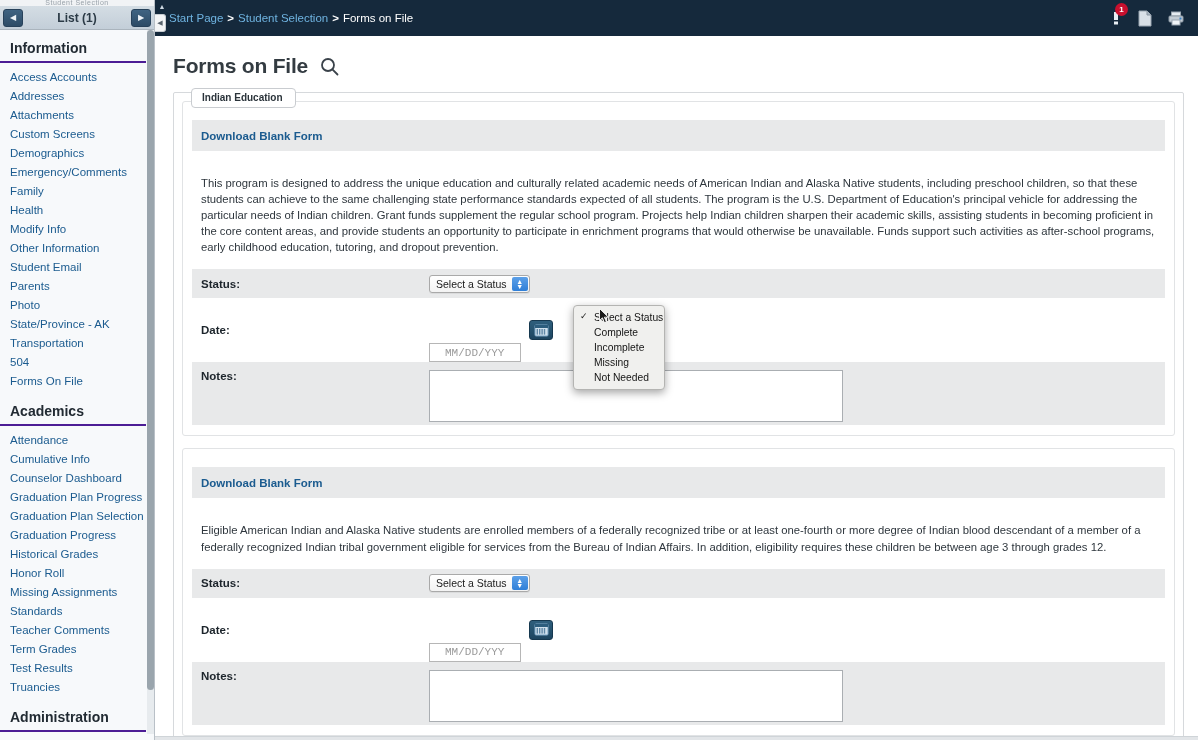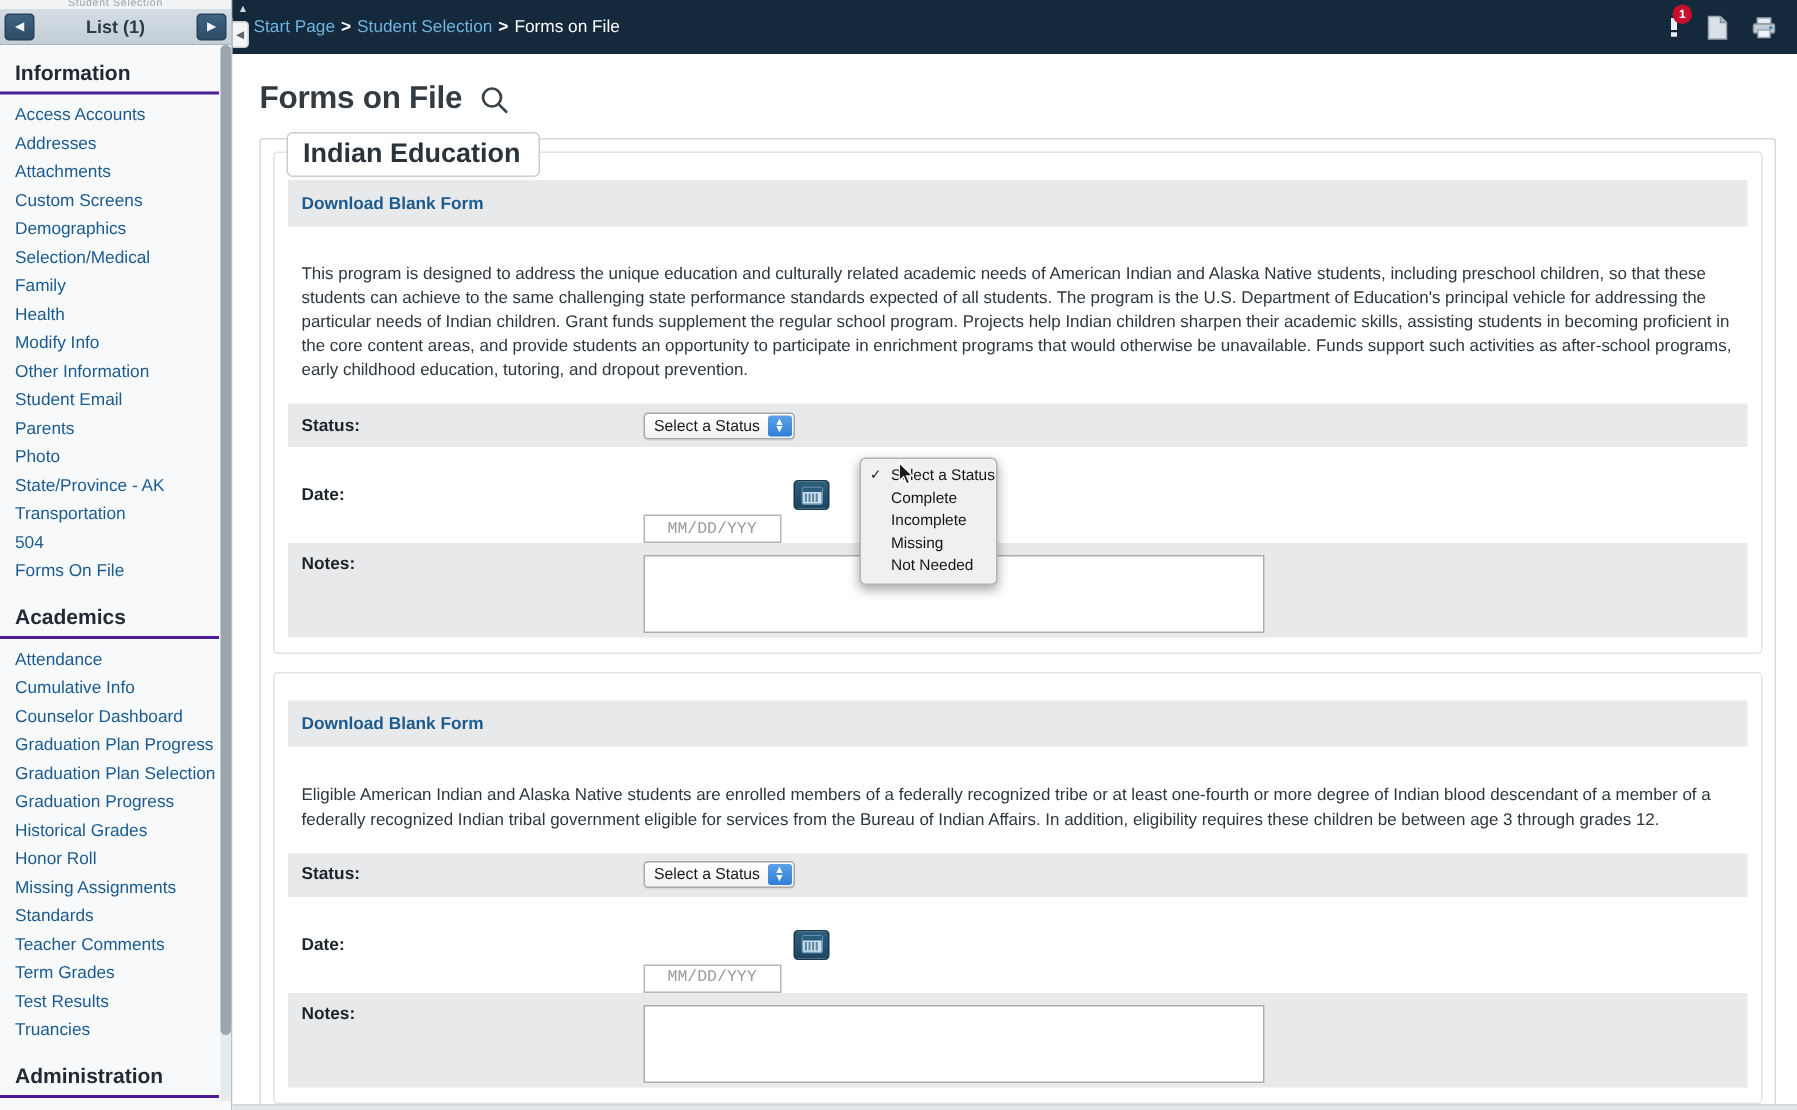--- a/index.html
+++ b/index.html
@@ -165,21 +165,21 @@
     margin: 0 0 12px 0;
     padding: 0 0 10px 0;
     position: relative;
   }
   .fs-legend {
     position: absolute; top: -14px; left: 8px;
     background: #fff;
     border: 1px solid #c9ccd0;
     border-radius: 4px;
     padding: 3px 12px 4px 10px;
-    font-size: 18px; font-weight: bold; color: #2a333a;
+    font-size: 10px; font-weight: bold; color: #2a333a;
   }
   .fs-inner { padding: 18px 9px 0 9px; }
 
   .dl-bar {
     background: #e8e9ea;
     padding: 6px 9px 7px 9px;
     margin: 0 0 0 0;
   }
   .dl-link {
     font-size: 11.5px; font-weight: bold; color: #1b5b8f;
@@ -322,21 +322,21 @@
       <div class="sb-arrow">▶</div>
     </div>
 
     <div class="sb-scroll" id="sidebar-nav">
         <div class="sb-section first">Information</div>
         <a class="sb-link">Access Accounts</a>
         <a class="sb-link">Addresses</a>
         <a class="sb-link">Attachments</a>
         <a class="sb-link">Custom Screens</a>
         <a class="sb-link">Demographics</a>
-        <a class="sb-link">Selection/Medical</a>
+        <a class="sb-link">Emergency/Comments</a>
         <a class="sb-link">Family</a>
         <a class="sb-link">Health</a>
         <a class="sb-link">Modify Info</a>
         <a class="sb-link">Other Information</a>
         <a class="sb-link">Student Email</a>
         <a class="sb-link">Parents</a>
         <a class="sb-link">Photo</a>
         <a class="sb-link">State/Province - AK</a>
         <a class="sb-link">Transportation</a>
         <a class="sb-link">504</a>

